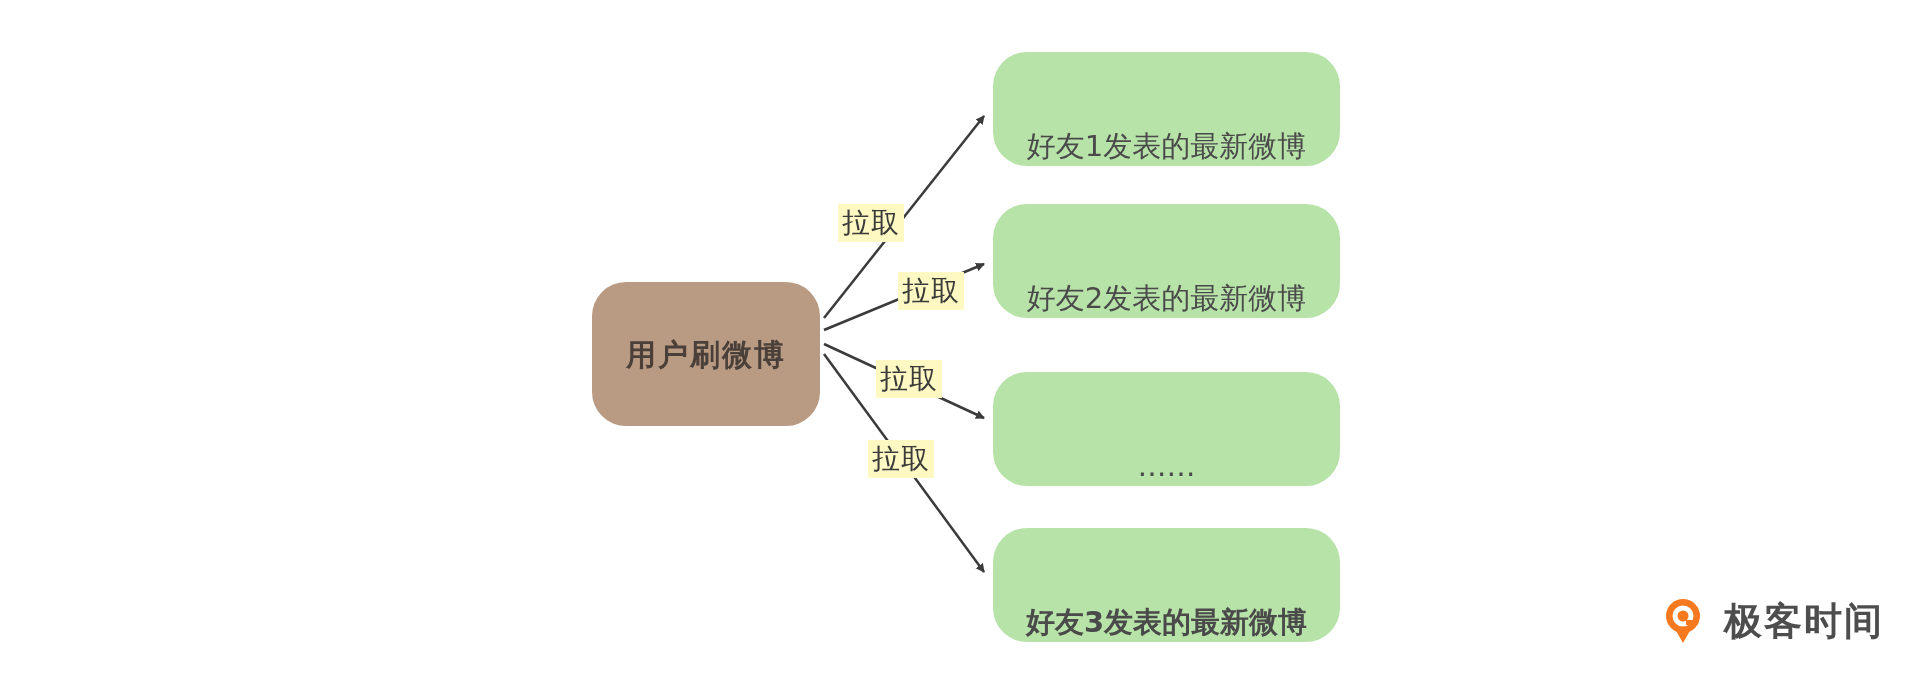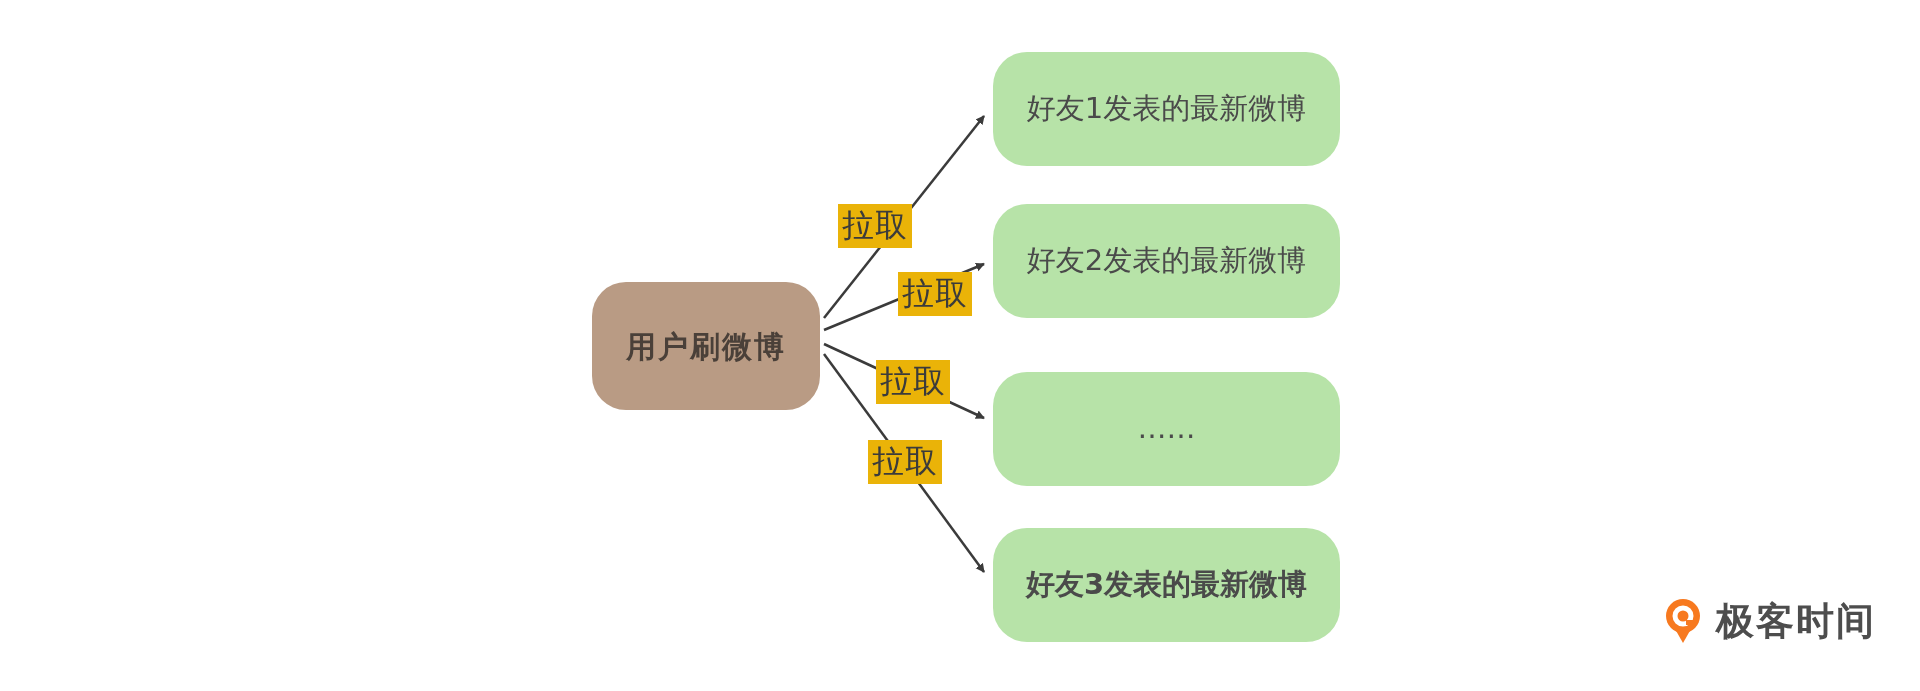--- a/index.html
+++ b/index.html
@@ -36,56 +36,57 @@
     position: absolute;
     display: flex;
     align-items: center;
     justify-content: center;
     text-align: center;
     border-radius: 34px;
     line-height: 1.3;
   }
   .node-source {
     left: 592px; top: 282px;
-    width: 228px; height: 128px;
+    width: 228px; height: 144px;
     background: var(--source-bg);
     color: var(--source-text);
     font-size: 30px;
     font-weight: bold;
     letter-spacing: 2px;
   }
   .node-target {
     left: 993px;
     width: 347px; height: 114px;
     background: var(--target-bg);
     color: var(--target-text);
     font-size: 29px;
+    align-items: flex-end;
   }
   .node-target-1 { top: 52px; }
   .node-target-2 { top: 204px; }
   .node-target-3 { top: 372px; }
   .node-target-4 { top: 528px; font-weight: bold; }
   .edge-label {
     position: absolute;
     color: var(--edge-label-text);
-    font-size: 32px;
-    background: #eab308;
+    font-size: 28px;
+    background: #fef9c3;
     padding: 0 4px;
     letter-spacing: 1px;
   }
   .edge-label-1 { left: 838px; top: 204px; }
   .edge-label-2 { left: 898px; top: 272px; }
   .edge-label-3 { left: 876px; top: 360px; }
   .edge-label-4 { left: 868px; top: 440px; }
   .logo {
     position: absolute;
     left: 1662px; top: 596px;
     display: flex;
     align-items: center;
-    gap: 12px;
+    gap: 20px;
   }
   .logo-mark { width: 42px; height: 50px; }
   .logo-text {
     color: var(--logo-text-color);
     font-size: 38px;
     font-weight: bold;
     letter-spacing: 2px;
   }
 </style>
 </head>

